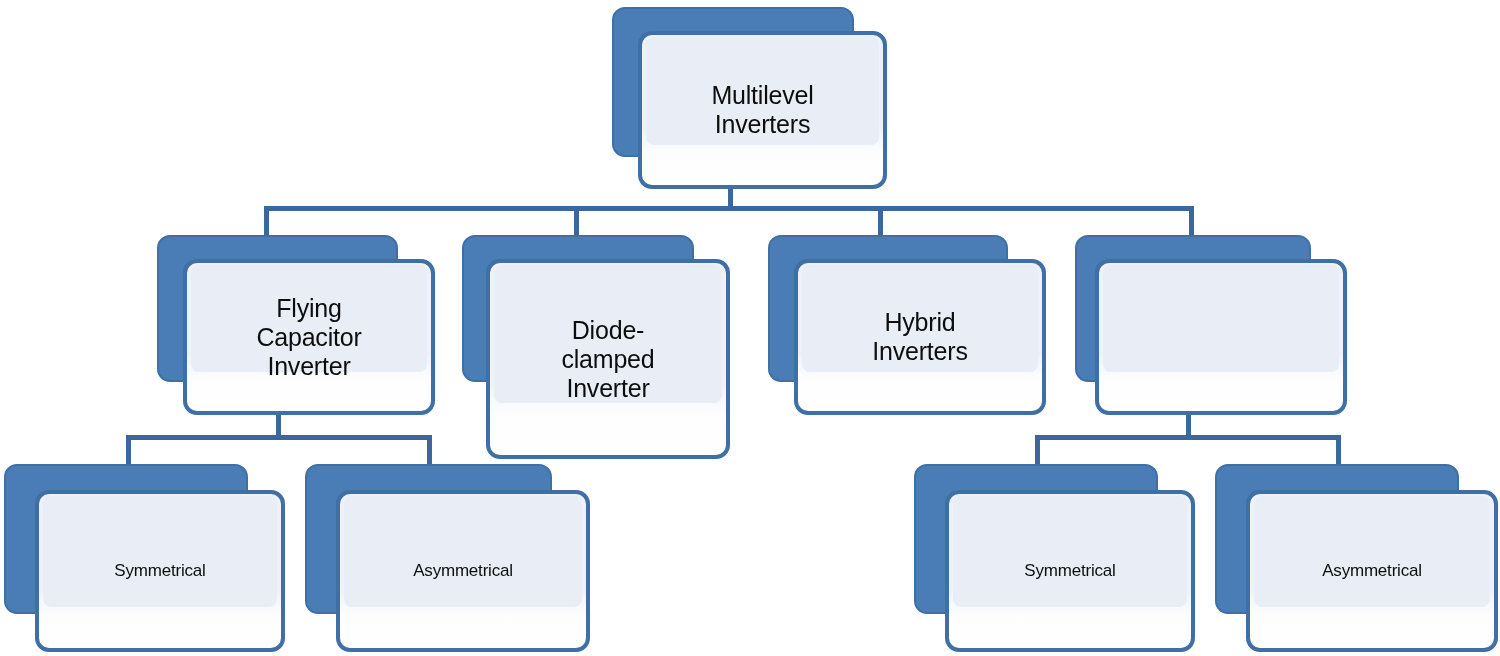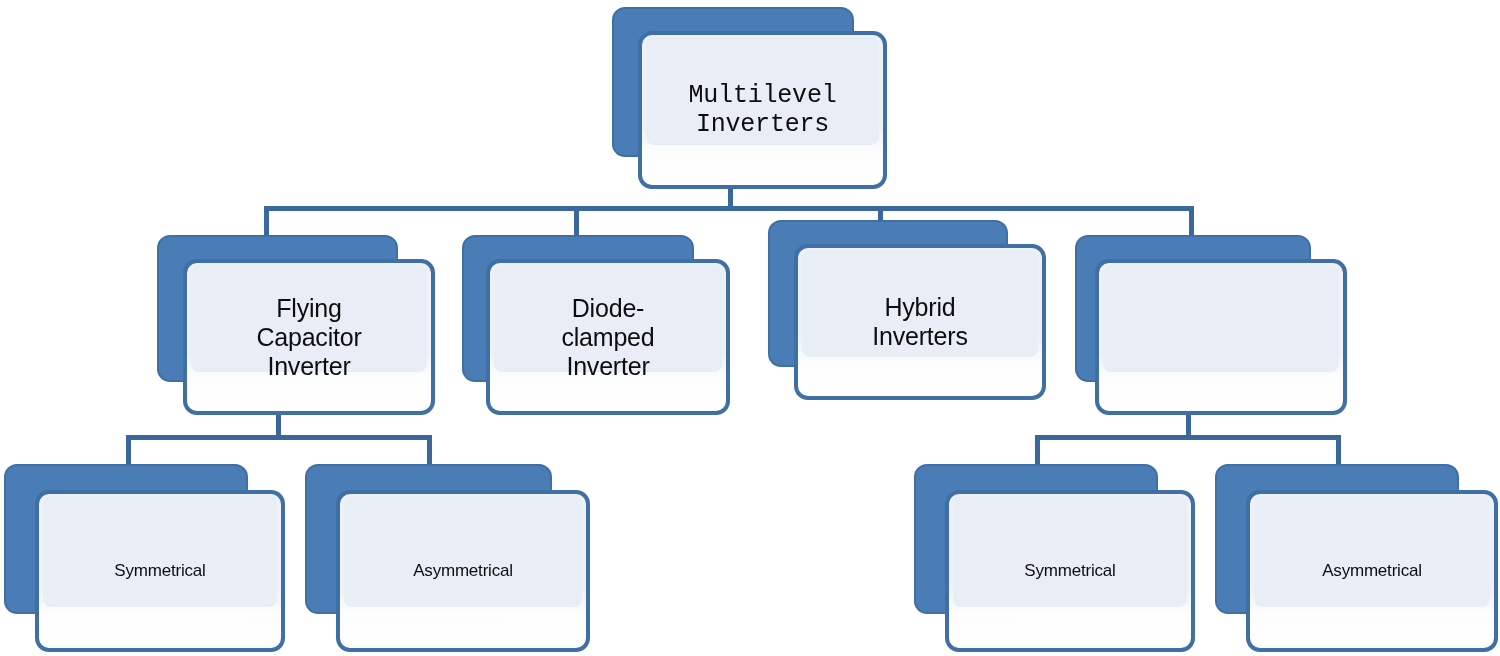--- a/index.html
+++ b/index.html
@@ -68,21 +68,21 @@
     color: #0d0d0d;
     text-align: center;
     line-height: 1.16;
     font-weight: 400;
     letter-spacing: -0.2px;
     padding: 0 6px;
     white-space: pre-line;
   }
 
   
-  .t-root .label  { font-size: 25px; font-family: Liberation Mono, monospace; }
+  .t-root .label  { font-size: 25px; }
   .t-mid  .label  { font-size: 25px; }
   .t-leaf .label  { font-size: 17px; }
 </style>
 </head>
 <body>
 
 <div id="canvas">
 
   <div class="conn conn-v" style="left:728px; top:183px; height:26px;"></div>
 
@@ -117,29 +117,29 @@
     <div class="card" style="left:26px; top:24px; width:252px; height:156px;">
       <div class="inner"></div>
       <div class="label">Flying
 Capacitor
 Inverter</div>
     </div>
   </div>
 
   <div class="node t-mid" style="left:462px; top:235px; width:268px; height:180px;">
     <div class="plate" style="width:232px; height:147px;"></div>
-    <div class="card" style="left:24px; top:24px; width:244px; height:156px;">
+    <div class="card" style="left:24px; top:24px; width:244px; height:200px;">
       <div class="inner"></div>
       <div class="label">Diode-
 clamped
 Inverter</div>
     </div>
   </div>
 
-  <div class="node t-mid" style="left:768px; top:220px; width:230px; height:180px;">
+  <div class="node t-mid" style="left:768px; top:235px; width:230px; height:180px;">
     <div class="plate" style="width:240px; height:147px;"></div>
     <div class="card" style="left:26px; top:24px; width:252px; height:156px;">
       <div class="inner"></div>
       <div class="label">Hybrid
 Inverters</div>
     </div>
   </div>
 
   <div class="node t-mid" style="left:1075px; top:235px; width:272px; height:180px;">
     <div class="plate" style="width:236px; height:147px;"></div>

